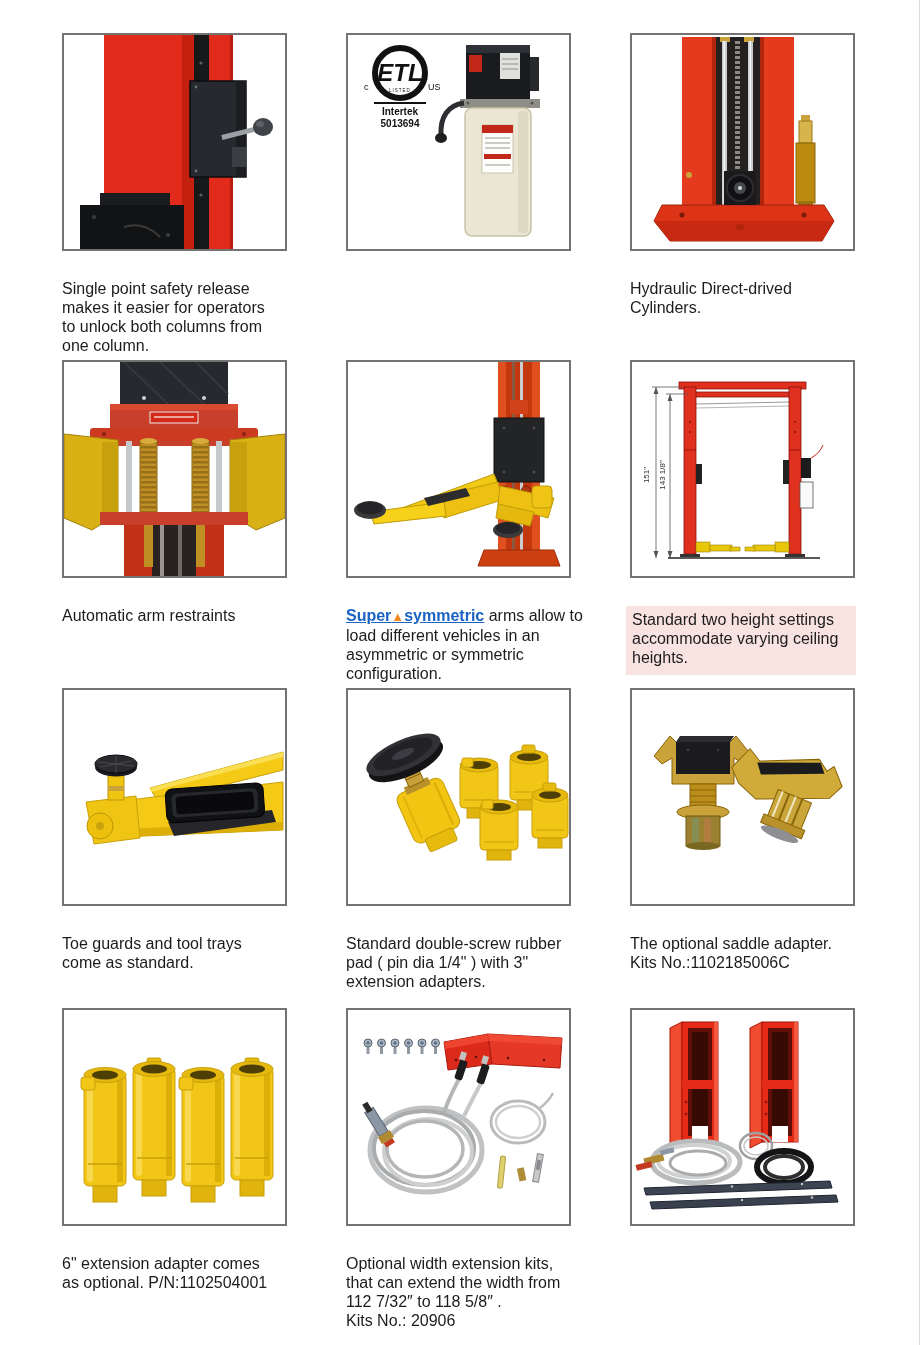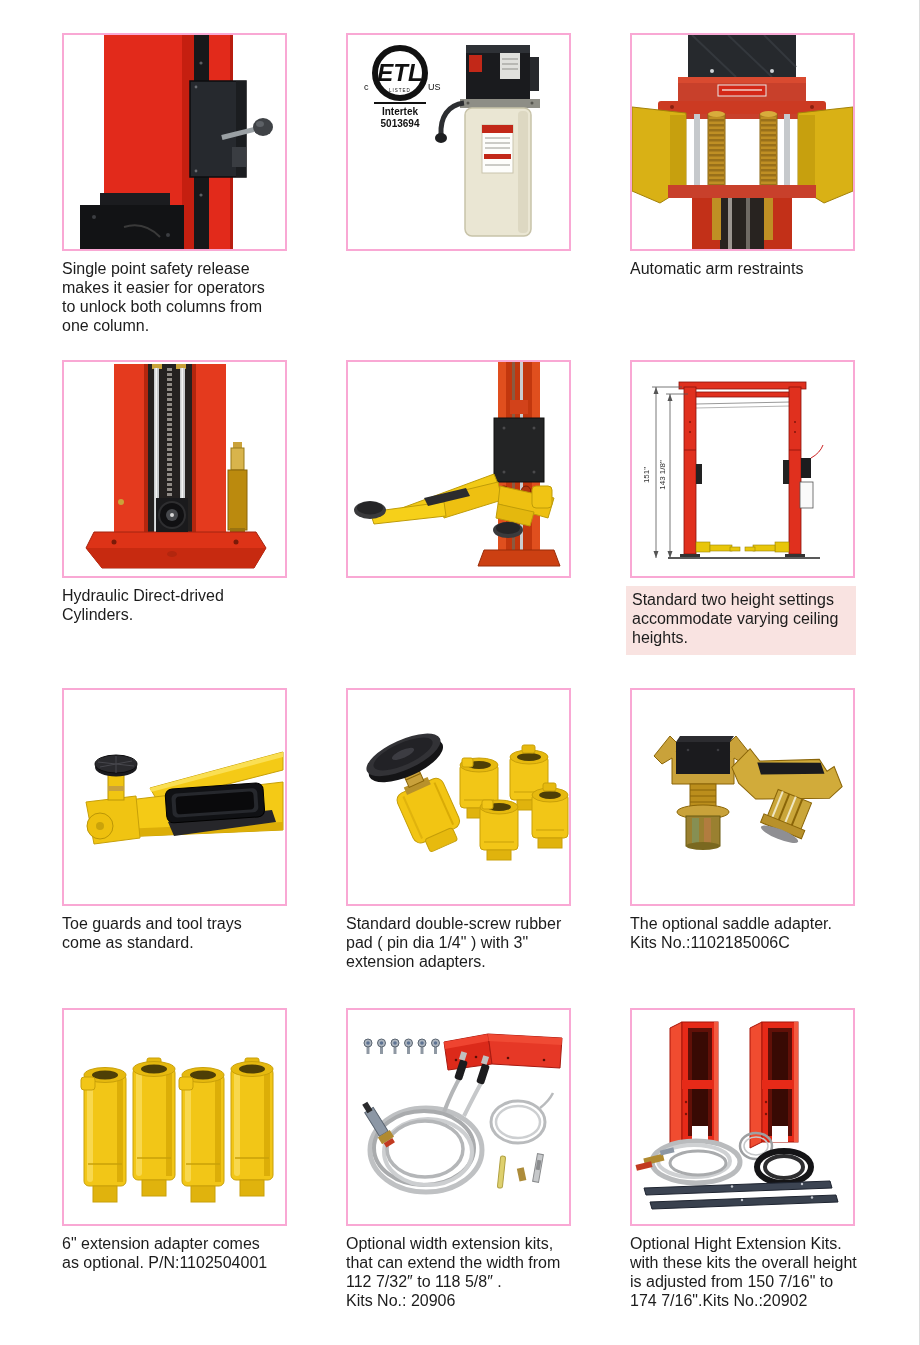--- a/index.html
+++ b/index.html
@@ -2,23 +2,23 @@
 <html><head>
 <meta charset="utf-8">
 <style>
   html,body{margin:0;padding:0;background:#fff;}
   .page{position:relative;width:920px;height:1345px;background:#fff;overflow:hidden;
         font-family:"Liberation Sans","DejaVu Sans",sans-serif;}
   .page::after{content:"";position:absolute;top:0;right:0;width:1px;height:100%;background:#dcdcdc;}
   .grid{display:grid;grid-template-columns:225px 225px 225px;grid-template-rows:327px 328px 320px auto;
         column-gap:59px;padding:33px 0 0 62px;}
   figure.cell{margin:0;padding:0;}
-  .imgbox{width:225px;height:218px;border:2px solid #f9a8d4;background:#fff;box-sizing:border-box;}
+  .imgbox{width:225px;height:218px;border:2px solid #737373;background:#fff;box-sizing:border-box;}
   .imgbox svg{display:block;width:100%;height:100%;}
-  .caption{margin-top:8px;font-size:16px;line-height:19px;color:#1c1c1c;width:240px;white-space:pre-line;}
+  .caption{margin-top:28px;font-size:16px;line-height:19px;color:#1c1c1c;width:240px;white-space:pre-line;}
   .caption.highlight{background:#f9e3e1;width:217px;padding:4px 7px 8px 6px;margin-left:-4px;}
   .brand{color:#1a63c4;font-weight:bold;text-decoration:underline;}
   .brand .tri{color:#f28a20;font-size:13px;}
   svg text{font-family:"Liberation Sans","DejaVu Sans",sans-serif;}
 </style>
 </head>
 <body>
 
 <div class="page">
 <div class="grid">
@@ -84,20 +84,55 @@
         <rect x="134" y="90" width="31" height="8" fill="#c22818"></rect>
         <line x1="137" y1="103" x2="162" y2="103" stroke="#9a9a93" stroke-width="1"></line>
         <line x1="137" y1="108" x2="162" y2="108" stroke="#9a9a93" stroke-width="1"></line>
         <line x1="137" y1="113" x2="162" y2="113" stroke="#9a9a93" stroke-width="1"></line>
         <rect x="136" y="119" width="27" height="5" fill="#c22818"></rect>
         <line x1="137" y1="130" x2="162" y2="130" stroke="#9a9a93" stroke-width="1"></line>
         <path d="M116,68 C100,70 92,82 93,100" stroke="#2c2e31" stroke-width="5" fill="none"></path>
         <ellipse cx="93" cy="103" rx="6" ry="5" fill="#1d1e20"></ellipse>
       </svg>
     </div>
+  </figure>
+
+  <figure class="cell">
+    <div class="imgbox">
+      <svg viewBox="0 0 221 214">
+        <rect x="84" y="2" width="44" height="168" fill="#242120"></rect>
+        <rect x="50" y="2" width="34" height="168" fill="#e43a1e"></rect>
+        <rect x="80" y="2" width="4" height="168" fill="#b2260e"></rect>
+        <rect x="128" y="2" width="34" height="168" fill="#e43a1e"></rect>
+        <rect x="128" y="2" width="4" height="168" fill="#b2260e"></rect>
+        <rect x="88" y="2" width="10" height="5" fill="#c9a23a"></rect>
+        <rect x="112" y="2" width="10" height="5" fill="#c9a23a"></rect>
+        <rect x="90" y="6" width="5" height="164" fill="#c9ccce"></rect>
+        <rect x="91.5" y="6" width="1.5" height="164" fill="#f2f3f4"></rect>
+        <line x1="105.5" y1="6" x2="105.5" y2="170" stroke="#8f8a85" stroke-width="5" stroke-dasharray="3 2"></line>
+        <rect x="116" y="6" width="5" height="164" fill="#c9ccce"></rect>
+        <rect x="117.5" y="6" width="1.5" height="164" fill="#f2f3f4"></rect>
+        <circle cx="57" cy="140" r="3" fill="#caa23a"></circle>
+        <rect x="169" y="80" width="9" height="6" fill="#caa23a"></rect>
+        <rect x="167" y="86" width="13" height="22" fill="#d8b44c" stroke="#9a7a18" stroke-width="1"></rect>
+        <rect x="164" y="108" width="19" height="60" fill="#bb8a0e" stroke="#8a6508" stroke-width="1"></rect>
+        <rect x="166" y="166" width="15" height="6" fill="#9a7410"></rect>
+        <polygon points="30,170 192,170 202,186 190,206 38,206 22,186" fill="#dd3317" stroke="#a32410" stroke-width="1"></polygon>
+        <polygon points="22,186 202,186 190,206 38,206" fill="#c72a10"></polygon>
+        <rect x="92" y="136" width="32" height="34" fill="#1a1a1c"></rect>
+        <circle cx="108" cy="153" r="13" fill="#101012" stroke="#2e2e30" stroke-width="2"></circle>
+        <circle cx="108" cy="153" r="6" fill="#46484c"></circle>
+        <circle cx="108" cy="153" r="2" fill="#d9d9d9"></circle>
+        <circle cx="50" cy="180" r="2.5" fill="#7a1a08"></circle>
+            <circle cx="172" cy="180" r="2.5" fill="#7a1a08"></circle>
+        <ellipse cx="108" cy="192" rx="5" ry="3" fill="#b2260e"></ellipse>
+      </svg>
+    </div>
+    <figcaption class="caption">Hydraulic Direct-drived
+Cylinders.</figcaption>
   </figure>
 
   <figure class="cell">
     <div class="imgbox">
       <svg viewBox="0 0 221 214">
         <rect x="56" y="0" width="108" height="42" fill="#26292d"></rect>
         <line x1="60" y1="0" x2="104" y2="42" stroke="#34383d" stroke-width="2"></line>
         <line x1="96" y1="0" x2="140" y2="42" stroke="#34383d" stroke-width="2"></line>
         <line x1="132" y1="0" x2="164" y2="32" stroke="#34383d" stroke-width="2"></line>
         <circle cx="80" cy="36" r="2" fill="#cfd2d6"></circle>
@@ -130,55 +165,20 @@
         <rect x="80" y="163" width="9" height="42" fill="#bf8f24"></rect>
         <rect x="132" y="163" width="9" height="42" fill="#bf8f24"></rect>
       </svg>
     </div>
     <figcaption class="caption">Automatic arm restraints</figcaption>
   </figure>
 
   <figure class="cell">
     <div class="imgbox">
       <svg viewBox="0 0 221 214">
-        <rect x="84" y="2" width="44" height="168" fill="#242120"></rect>
-        <rect x="50" y="2" width="34" height="168" fill="#e43a1e"></rect>
-        <rect x="80" y="2" width="4" height="168" fill="#b2260e"></rect>
-        <rect x="128" y="2" width="34" height="168" fill="#e43a1e"></rect>
-        <rect x="128" y="2" width="4" height="168" fill="#b2260e"></rect>
-        <rect x="88" y="2" width="10" height="5" fill="#c9a23a"></rect>
-        <rect x="112" y="2" width="10" height="5" fill="#c9a23a"></rect>
-        <rect x="90" y="6" width="5" height="164" fill="#c9ccce"></rect>
-        <rect x="91.5" y="6" width="1.5" height="164" fill="#f2f3f4"></rect>
-        <line x1="105.5" y1="6" x2="105.5" y2="170" stroke="#8f8a85" stroke-width="5" stroke-dasharray="3 2"></line>
-        <rect x="116" y="6" width="5" height="164" fill="#c9ccce"></rect>
-        <rect x="117.5" y="6" width="1.5" height="164" fill="#f2f3f4"></rect>
-        <circle cx="57" cy="140" r="3" fill="#caa23a"></circle>
-        <rect x="169" y="80" width="9" height="6" fill="#caa23a"></rect>
-        <rect x="167" y="86" width="13" height="22" fill="#d8b44c" stroke="#9a7a18" stroke-width="1"></rect>
-        <rect x="164" y="108" width="19" height="60" fill="#bb8a0e" stroke="#8a6508" stroke-width="1"></rect>
-        <rect x="166" y="166" width="15" height="6" fill="#9a7410"></rect>
-        <polygon points="30,170 192,170 202,186 190,206 38,206 22,186" fill="#dd3317" stroke="#a32410" stroke-width="1"></polygon>
-        <polygon points="22,186 202,186 190,206 38,206" fill="#c72a10"></polygon>
-        <rect x="92" y="136" width="32" height="34" fill="#1a1a1c"></rect>
-        <circle cx="108" cy="153" r="13" fill="#101012" stroke="#2e2e30" stroke-width="2"></circle>
-        <circle cx="108" cy="153" r="6" fill="#46484c"></circle>
-        <circle cx="108" cy="153" r="2" fill="#d9d9d9"></circle>
-        <circle cx="50" cy="180" r="2.5" fill="#7a1a08"></circle>
-            <circle cx="172" cy="180" r="2.5" fill="#7a1a08"></circle>
-        <ellipse cx="108" cy="192" rx="5" ry="3" fill="#b2260e"></ellipse>
-      </svg>
-    </div>
-    <figcaption class="caption">Hydraulic Direct-drived
-Cylinders.</figcaption>
-  </figure>
-
-  <figure class="cell">
-    <div class="imgbox">
-      <svg viewBox="0 0 221 214">
         <rect x="150" y="0" width="42" height="188" fill="#e04f1e"></rect>
         <rect x="158" y="0" width="26" height="188" fill="#c2370e"></rect>
         <rect x="164" y="0" width="3" height="188" fill="#8a5a40"></rect>
         <rect x="172" y="0" width="3" height="188" fill="#caccce"></rect>
         <rect x="162" y="38" width="18" height="14" fill="#d2421a"></rect>
         <rect x="146" y="56" width="50" height="64" fill="#232425" stroke="#101010" stroke-width="1"></rect>
         <circle cx="156" cy="66" r="1.5" fill="#4a4a4c"></circle>
             <circle cx="186" cy="66" r="1.5" fill="#4a4a4c"></circle>
         <circle cx="156" cy="110" r="1.5" fill="#4a4a4c"></circle>
             <circle cx="186" cy="110" r="1.5" fill="#4a4a4c"></circle>
@@ -191,20 +191,24 @@
         <ellipse cx="22" cy="148" rx="16" ry="9" fill="#3a3a3c"></ellipse>
         <ellipse cx="22" cy="146" rx="13" ry="6.5" fill="#252527"></ellipse>
         <polygon points="152,124 206,136 200,156 150,142" fill="#eec011" stroke="#bf9c08" stroke-width="1"></polygon>
         <rect x="184" y="124" width="20" height="22" rx="4" fill="#f0c414" stroke="#bf9c08" stroke-width="1"></rect>
         <polygon points="150,142 186,150 182,164 148,156" fill="#e4b80e" stroke="#bf9c08" stroke-width="1"></polygon>
         <ellipse cx="160" cy="168" rx="15" ry="8" fill="#3a3a3c"></ellipse>
         <ellipse cx="160" cy="166" rx="12" ry="6" fill="#252527"></ellipse>
         <polygon points="136,188 206,188 212,204 130,204" fill="#cc4012" stroke="#9a2c08" stroke-width="1"></polygon>
       </svg>
     </div>
+    <figcaption class="caption"><span class="brand"><span>Super</span><span class="tri">▲</span><span>symmetric</span></span><span> arms allow to
+load different vehicles in an
+asymmetric or symmetric
+configuration.</span></figcaption>
   </figure>
 
   <figure class="cell">
     <div class="imgbox">
       <svg viewBox="0 0 221 214">
         <rect x="47" y="20" width="127" height="7" fill="#e0301e" stroke="#8a120a" stroke-width="0.8"></rect>
         <rect x="58" y="30" width="105" height="5" fill="#e0301e" stroke="#8a120a" stroke-width="0.8"></rect>
         <line x1="64" y1="42" x2="158" y2="40" stroke="#999" stroke-width="1"></line>
         <line x1="64" y1="46" x2="158" y2="44" stroke="#b5b5b5" stroke-width="1"></line>
         <rect x="52" y="25" width="12" height="167" fill="#e0301e" stroke="#8a120a" stroke-width="0.8"></rect>
@@ -531,20 +535,16 @@
         <ellipse cx="152" cy="157" rx="27" ry="16" fill="none" stroke="#141416" stroke-width="6"></ellipse>
         <ellipse cx="152" cy="157" rx="19" ry="11" fill="none" stroke="#2e2e30" stroke-width="4"></ellipse>
         <polygon points="12,178 198,171 200,178 14,185" fill="#3c4452" stroke="#1e2430" stroke-width="1"></polygon>
         <circle cx="100" cy="176.5" r="1.2" fill="#c5c9d0"></circle>
             <circle cx="170" cy="174" r="1.2" fill="#c5c9d0"></circle>
         <polygon points="18,192 204,185 206,192 20,199" fill="#39414e" stroke="#1e2430" stroke-width="1"></polygon>
         <circle cx="110" cy="190" r="1.2" fill="#c5c9d0"></circle>
             <circle cx="180" cy="187.5" r="1.2" fill="#c5c9d0"></circle>
       </svg>
     </div>
-    <figcaption class="caption">Optional Hight Extension Kits.
-with these kits the overall height
-is adjusted from 150 7/16" to
-174 7/16".Kits No.:20902</figcaption>
   </figure>
 
 </div>
 </div>
 
 </body></html>

